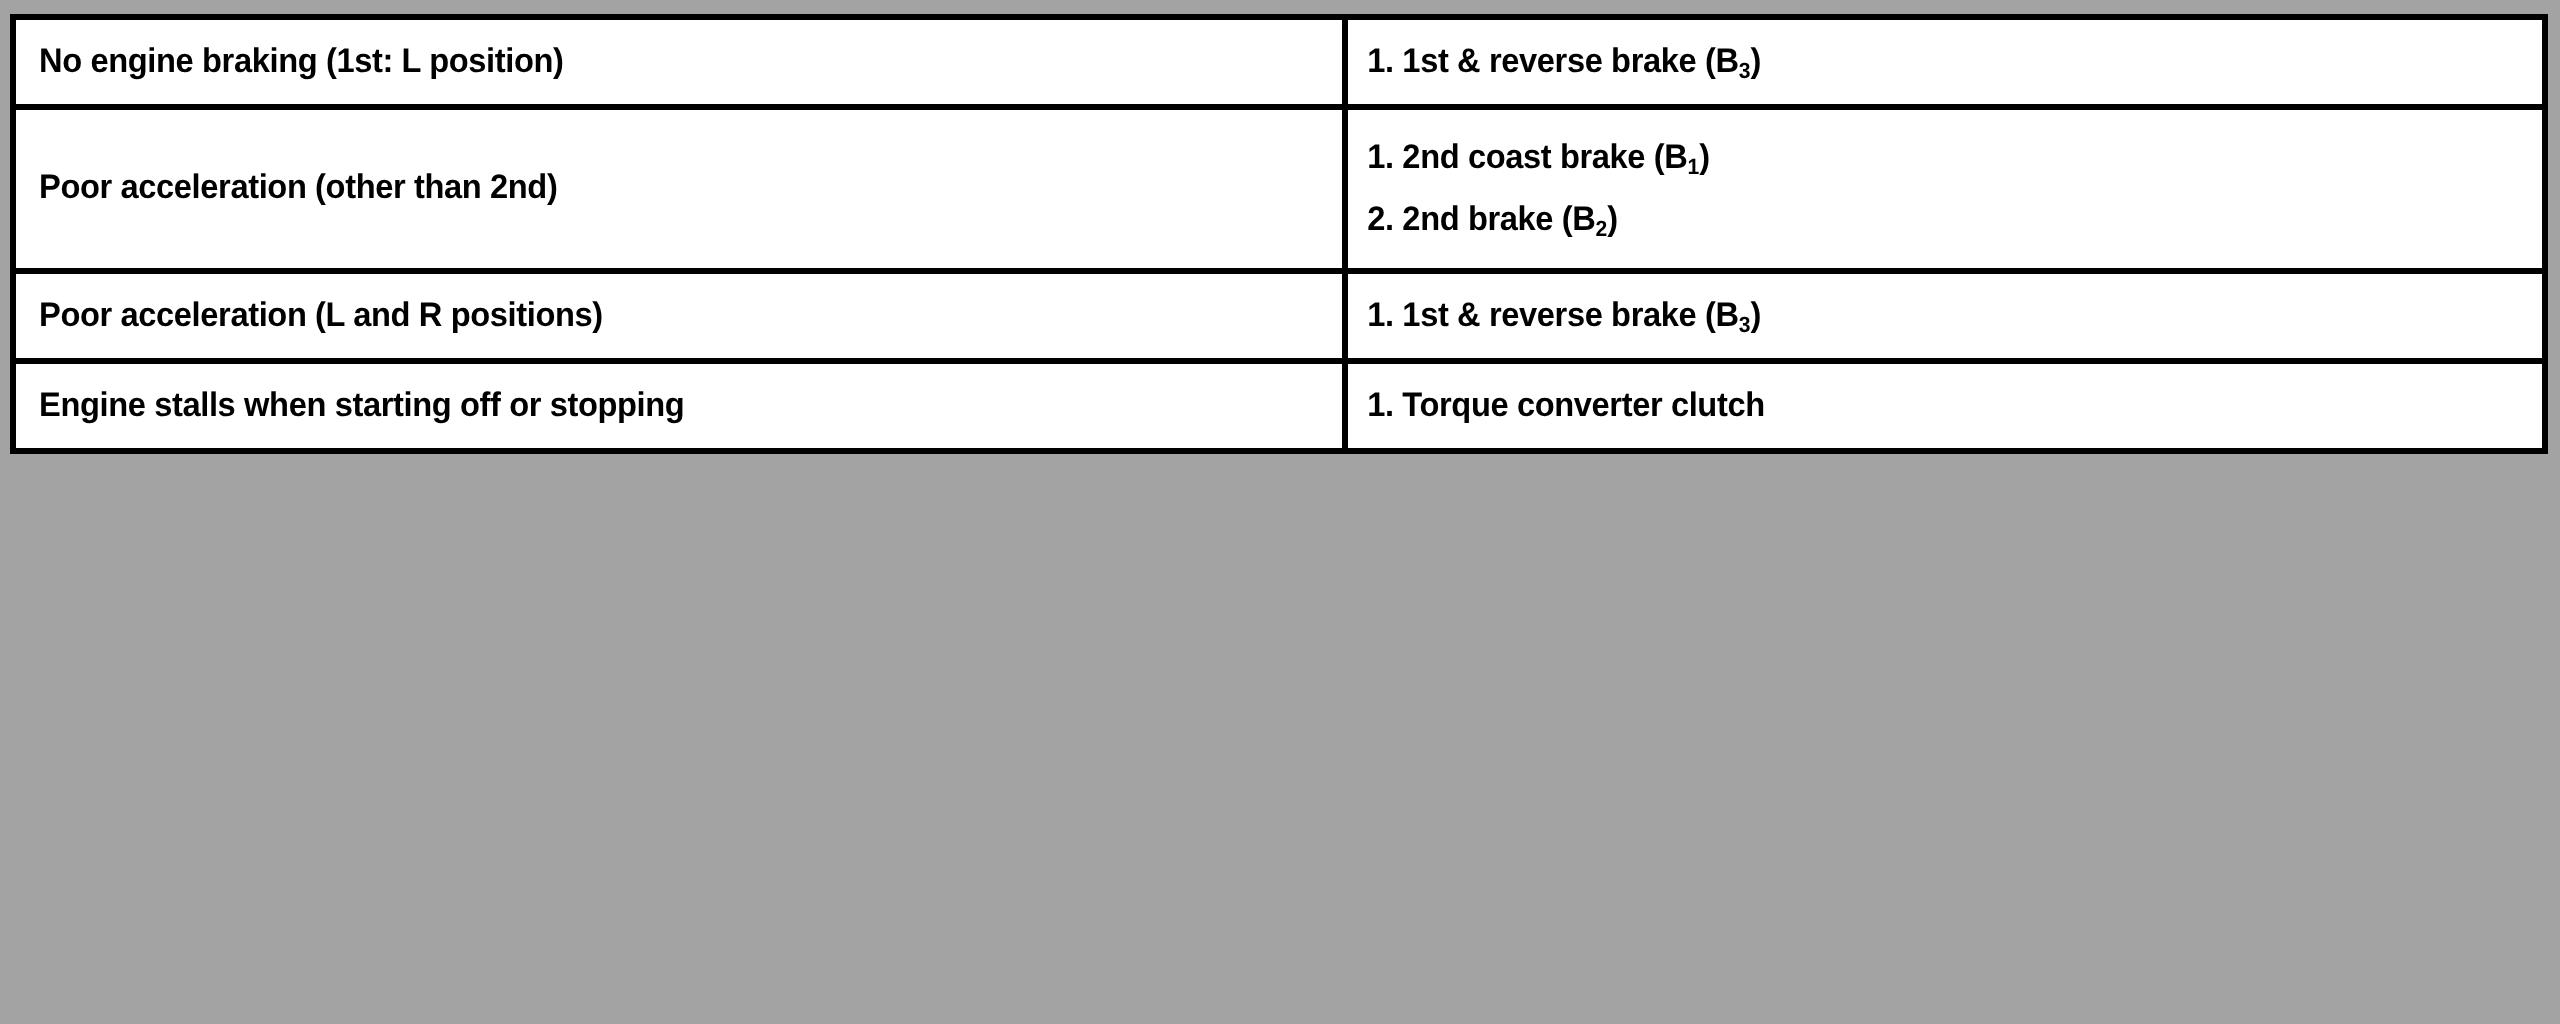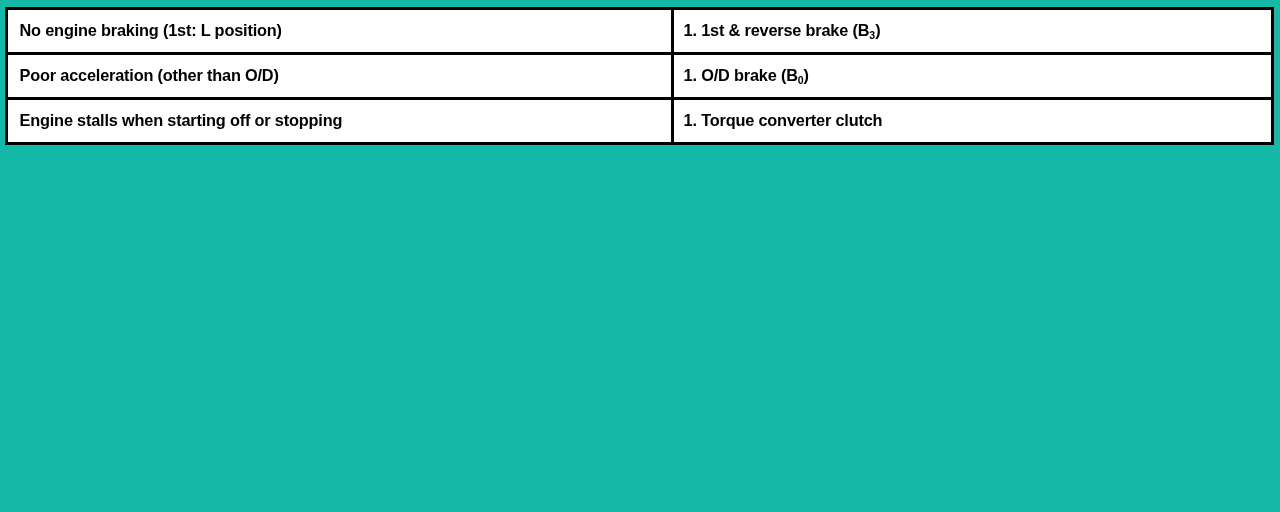--- a/index.html
+++ b/index.html
@@ -10,21 +10,21 @@
   body {
     width: 1280px;
     height: 512px;
     font-family: "Liberation Sans", "DejaVu Sans", sans-serif;
     -webkit-font-smoothing: none;
   }
   #page {
     position: relative;
     width: 1280px;
     height: 512px;
-    background: #14b8a6;
+    background: #a3a3a3;
     overflow: hidden;
   }
   .table-wrap {
     position: absolute;
     left: 5px;
     top: 7px;
     width: 1266px;
     height: 496px;
     box-sizing: border-box;
   }
@@ -95,27 +95,38 @@
           <tr class="data-row h-single">
             <td class="cell-symptom">
               <div class="cell-inner">No engine braking (1st: L position)</div>
             </td>
             <td class="cell-part">
               <div class="cell-inner">
                 <span class="line"><span>1.</span> <span>1st &amp; reverse brake (B</span><sub>3</sub><span>)</span></span>
               </div>
             </td>
           </tr>
-          <tr class="data-row h-single">
+          <tr class="data-row h-double">
             <td class="cell-symptom">
-              <div class="cell-inner">Poor acceleration (other than O/D)</div>
+              <div class="cell-inner">Poor acceleration (other than 2nd)</div>
             </td>
             <td class="cell-part">
               <div class="cell-inner">
-                <span class="line"><span>1.</span> <span>O/D brake (B</span><sub>0</sub><span>)</span></span>
+                <span class="line"><span>1.</span> <span>2nd coast brake (B</span><sub>1</sub><span>)</span></span>
+                <span class="line"><span>2.</span> <span>2nd brake (B</span><sub>2</sub><span>)</span></span>
+              </div>
+            </td>
+          </tr>
+          <tr class="data-row h-single">
+            <td class="cell-symptom">
+              <div class="cell-inner">Poor acceleration (L and R positions)</div>
+            </td>
+            <td class="cell-part">
+              <div class="cell-inner">
+                <span class="line"><span>1.</span> <span>1st &amp; reverse brake (B</span><sub>3</sub><span>)</span></span>
               </div>
             </td>
           </tr>
           <tr class="data-row h-single">
             <td class="cell-symptom">
               <div class="cell-inner">Engine stalls when starting off or stopping</div>
             </td>
             <td class="cell-part">
               <div class="cell-inner">
                 <span class="line"><span>1.</span> <span>Torque converter clutch</span></span>

